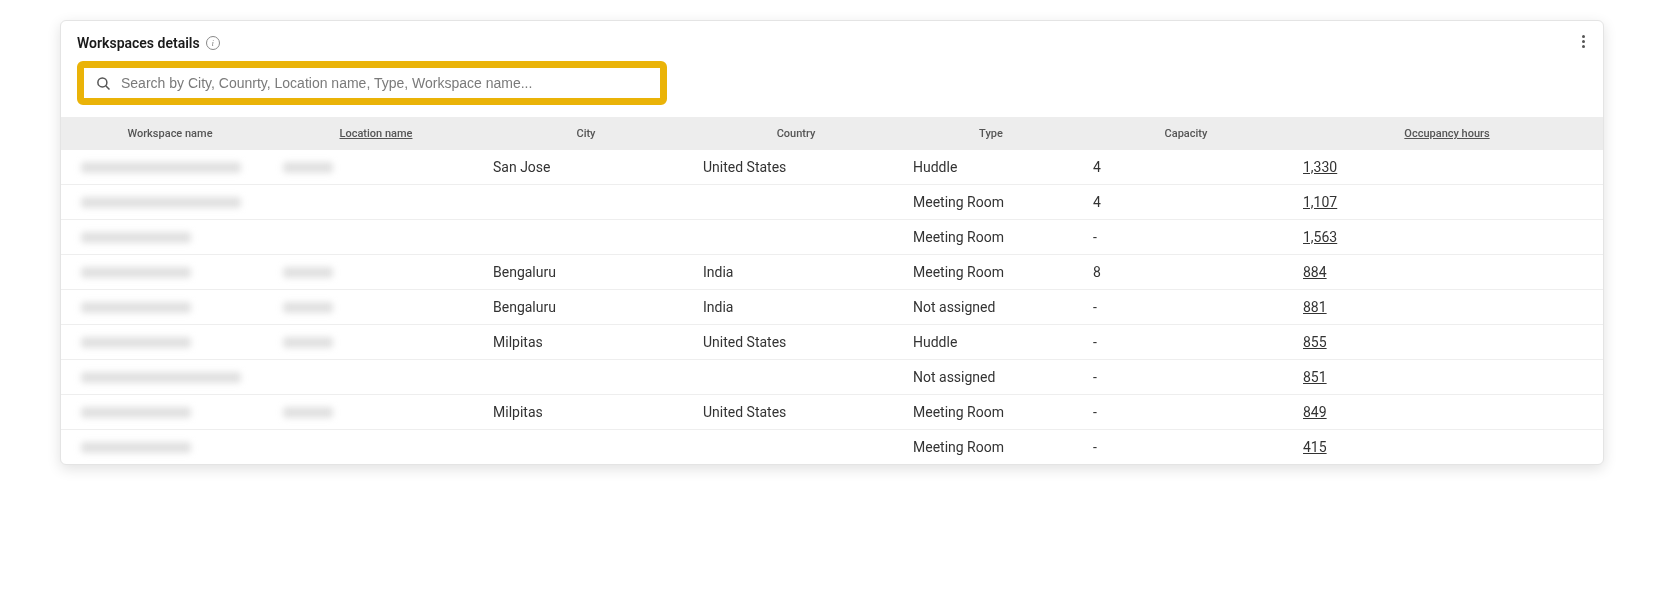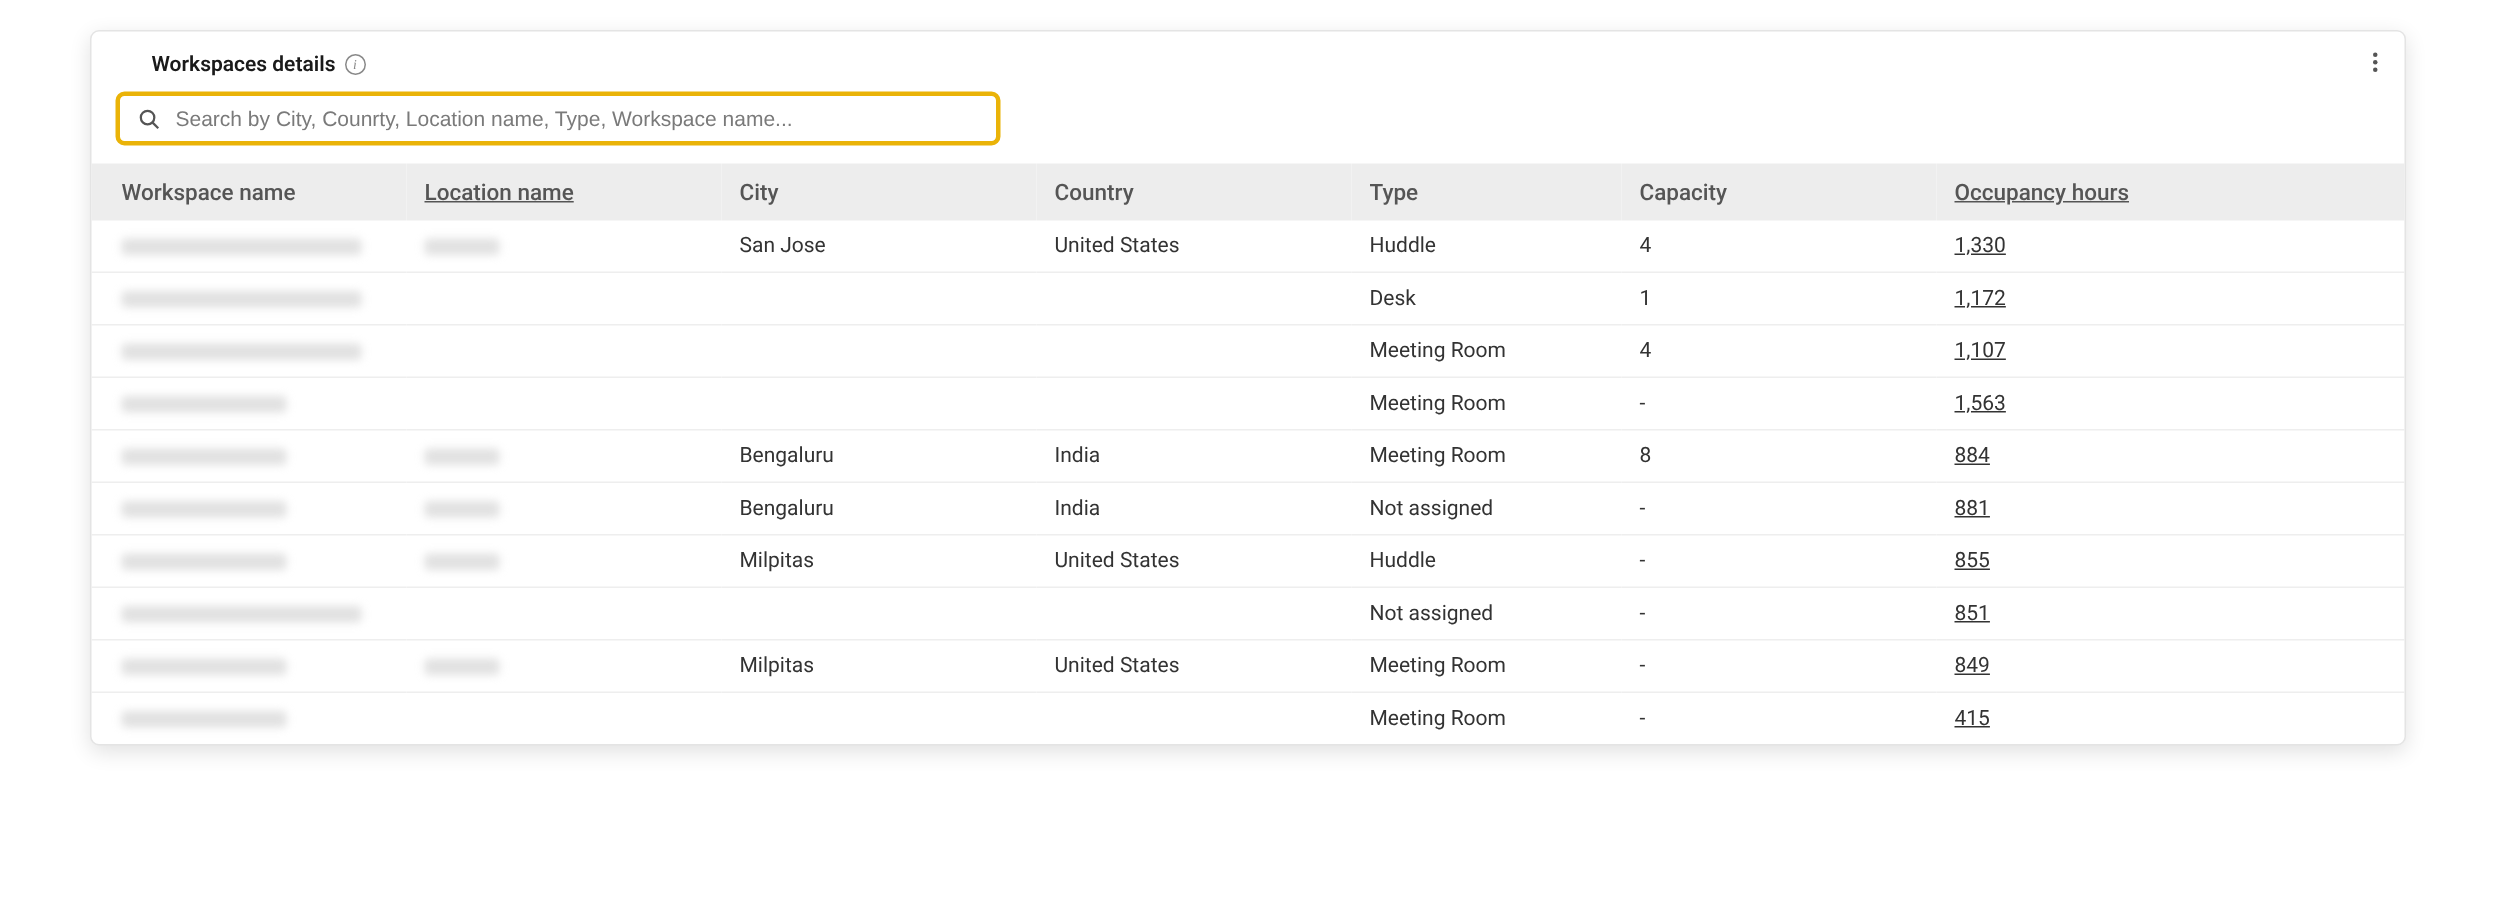--- a/index.html
+++ b/index.html
@@ -21,21 +21,20 @@
     .card-header {
       display: flex;
       align-items: center;
       padding: 0 16px 10px 16px;
       gap: 6px;
     }
     .card-title {
       font-size: 14px;
       font-weight: 600;
       color: #1a1a1a;
-      margin-left: 24px;
     }
     .info-icon {
       width: 14px;
       height: 14px;
       border: 1px solid #888;
       border-radius: 50%;
       display: inline-flex;
       align-items: center;
       justify-content: center;
       font-size: 9px;
@@ -61,21 +60,21 @@
       height: 3px;
       background: #555;
       border-radius: 50%;
     }
     .search-wrap {
       padding: 0 16px 12px 16px;
     }
     .search-box {
       display: flex;
       align-items: center;
-      border: 3px solid #eab308;
+      border: 7px solid #eab308;
       border-radius: 6px;
       padding: 7px 12px;
       width: 590px;
       gap: 10px;
       background: #fff;
     }
     .search-box input {
       border: none;
       outline: none;
       font-size: 14px;
@@ -87,22 +86,22 @@
     .search-icon-svg { width: 15px; height: 15px; flex-shrink: 0; }
     .search-icon-svg circle, .search-icon-svg line { stroke: #555; stroke-width: 2; fill: none; }
 
     table {
       width: 100%;
       border-collapse: collapse;
       table-layout: fixed;
     }
     thead th {
       background: #ededed;
-      text-align: left;
-      font-size: 15px;
+      text-align: center;
+      font-size: 11px;
       font-weight: 500;
       color: #555;
       padding: 10px 12px;
     }
     tbody td {
       font-size: 14px;
       color: #333;
       padding: 9px 12px;
       border-bottom: 1px solid #eee;
       white-space: nowrap;
@@ -181,29 +180,20 @@
           <td class="col-ctry">United States</td>
           <td class="col-type">Huddle</td>
           <td class="col-cap">4</td>
           <td class="col-occ">1,330</td>
         </tr>
         <tr>
           <td class="col-ws blur-cell blur-long"></td>
           <td class="col-loc"></td>
           <td class="col-city"></td>
           <td class="col-ctry"></td>
-          <td class="col-type">Desk</td>
-          <td class="col-cap">1</td>
-          <td class="col-occ">1,172</td>
-        </tr>
-        <tr>
-          <td class="col-ws blur-cell blur-long"></td>
-          <td class="col-loc"></td>
-          <td class="col-city"></td>
-          <td class="col-ctry"></td>
           <td class="col-type">Meeting Room</td>
           <td class="col-cap">4</td>
           <td class="col-occ">1,107</td>
         </tr>
         <tr>
           <td class="col-ws blur-cell blur-med"></td>
           <td class="col-loc"></td>
           <td class="col-city"></td>
           <td class="col-ctry"></td>
           <td class="col-type">Meeting Room</td>

